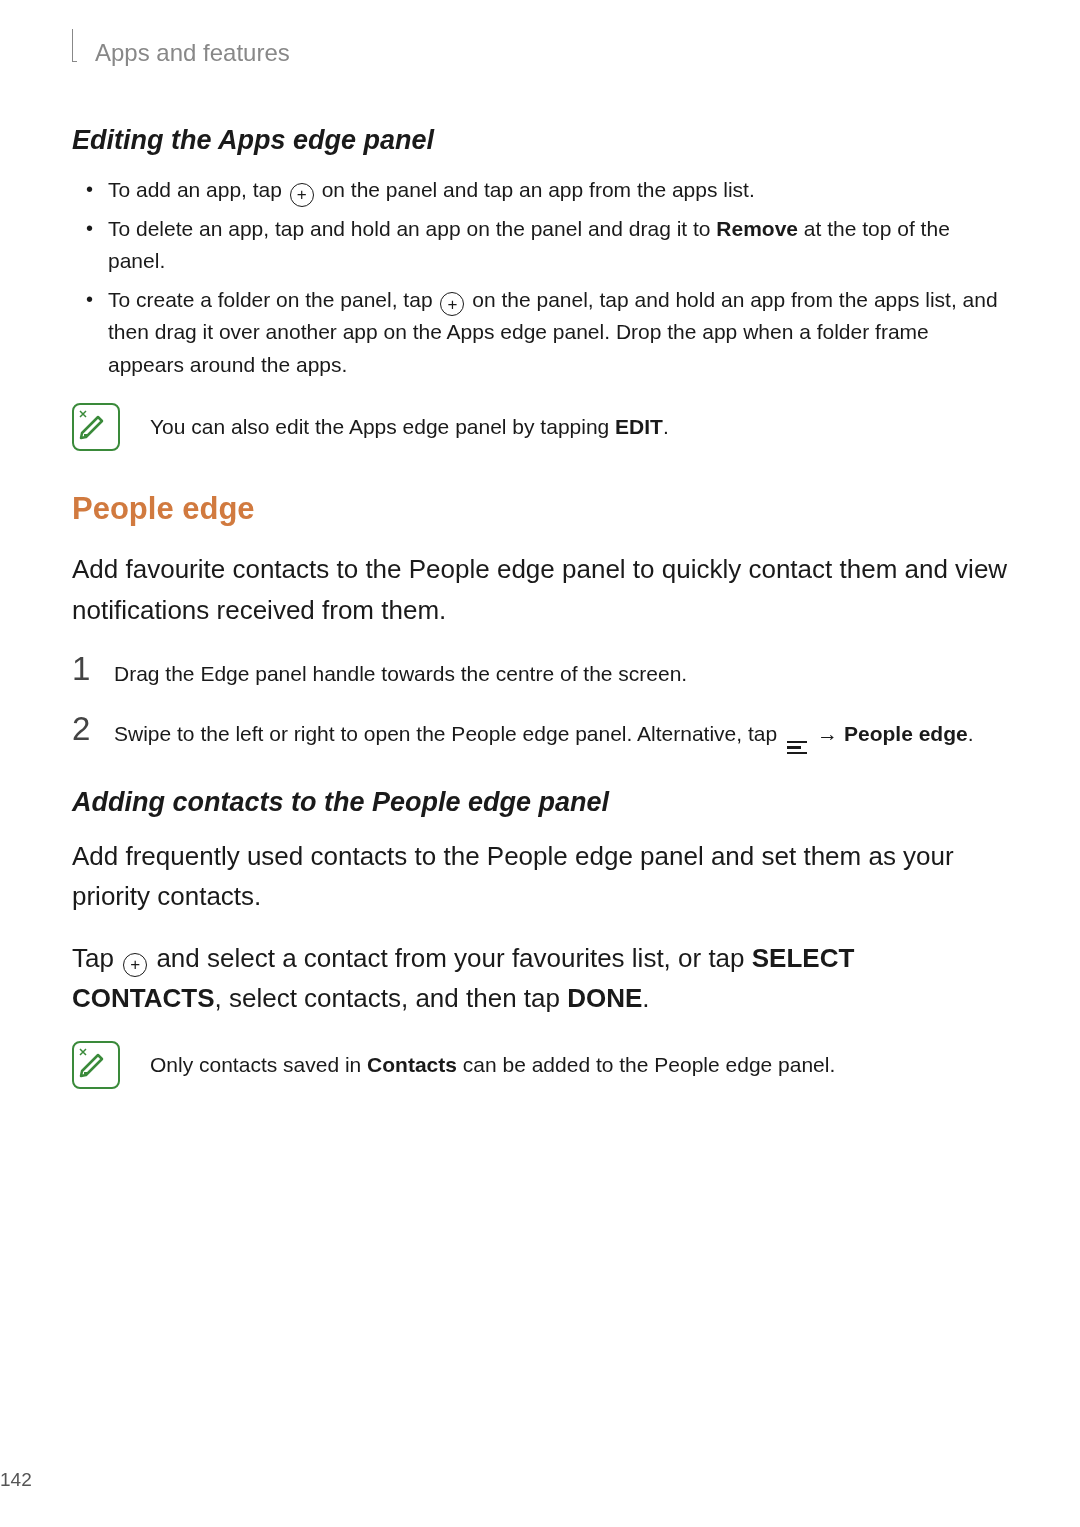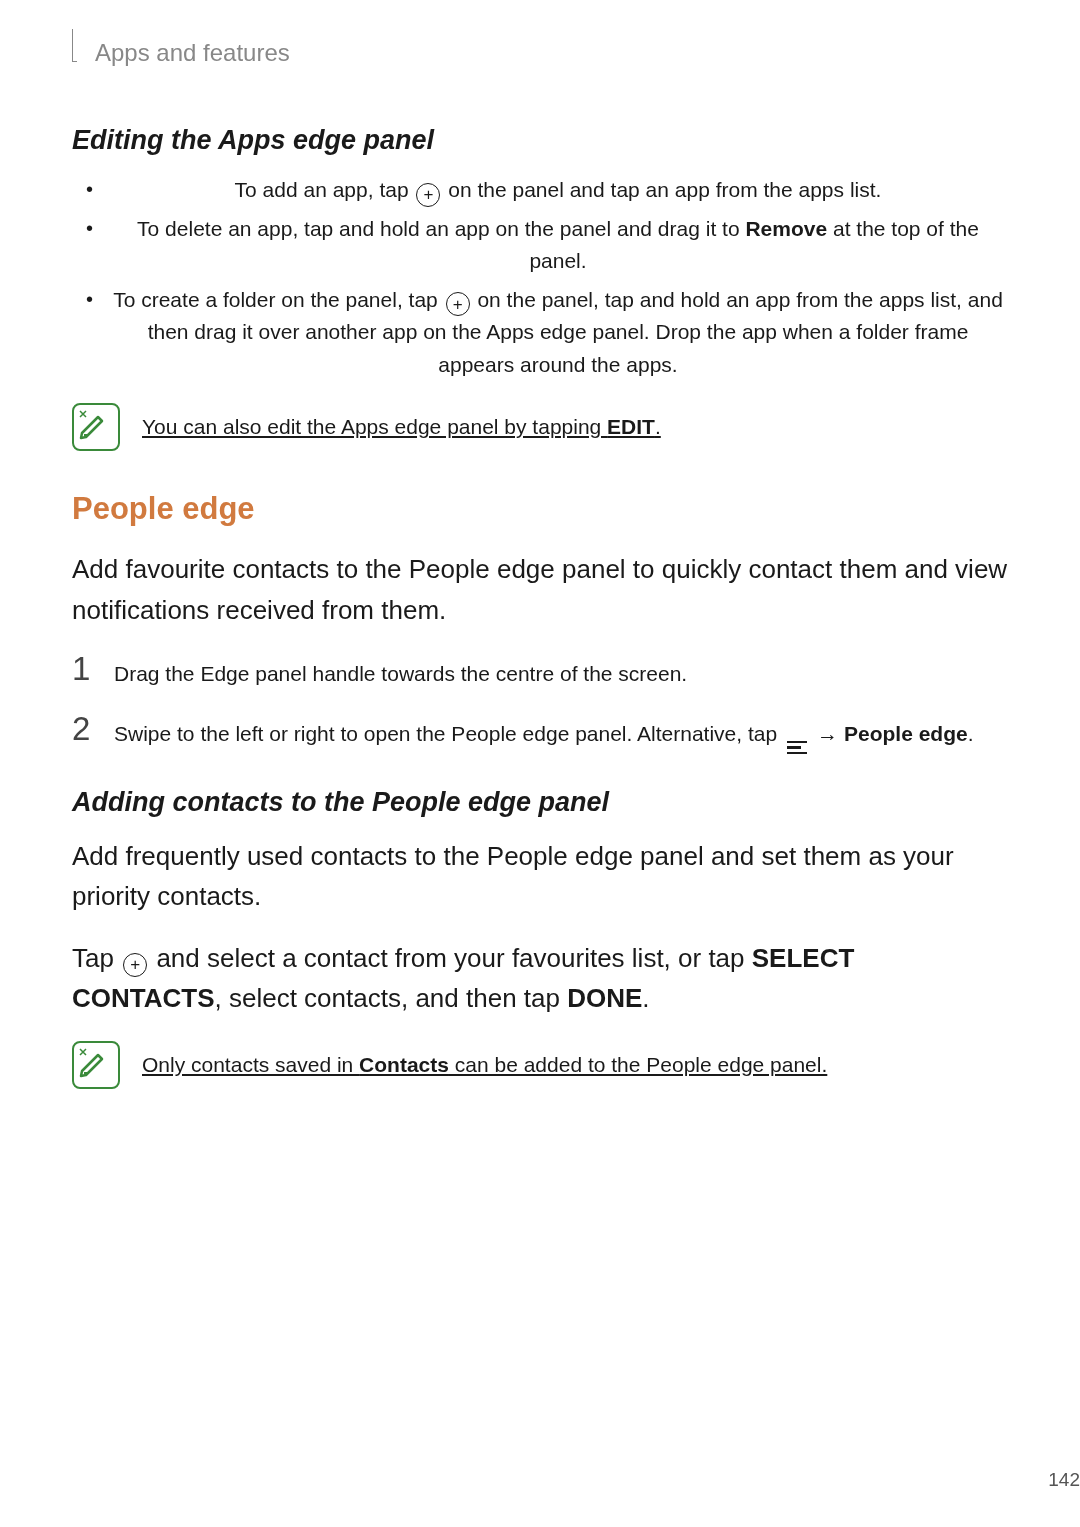--- a/index.html
+++ b/index.html
@@ -36,21 +36,20 @@
   }
   h3 {
     font-size: 27px;
     font-weight: 700;
     margin: 0 0 18px 0;
     font-style: italic;
   }
   .bullets {
     margin: 12px 0 22px 0;
     padding: 0;
-    text-align: center;
   }
   .bullets li {
     list-style: none;
     font-size: 21px;
     line-height: 1.55;
     padding-left: 36px;
     position: relative;
     margin-bottom: 6px;
   }
   .bullets li::before {
@@ -88,22 +87,21 @@
   .menu-icon span {
     display: block;
     height: 2.2px;
     background: #1a1a1a;
   }
   .menu-icon span:nth-child(2) { width: 70%; }
   .note-row {
     display: flex;
     align-items: flex-start;
     margin: 14px 0 40px 0;
-    gap: 22px;
-    text-decoration: underline;
+    gap: 30px;
   }
   .note-icon {
     width: 44px;
     height: 44px;
     flex: 0 0 44px;
     border: 2px solid #3a8a3a;
     border-radius: 8px;
     position: relative;
   }
   .note-icon svg {
@@ -152,21 +150,21 @@
     padding-top: 6px;
   }
   .arrow {
     margin: 0 6px;
   }
   .footer {
     position: absolute;
     bottom: 36px;
     left: 0;
     width: 100%;
-    text-align: right;
+    text-align: left;
     font-size: 19px;
     color: #555;
   }
   b { font-weight: 700; }
 </style>
 </head>
 <body>
 
 <div class="page">
 

